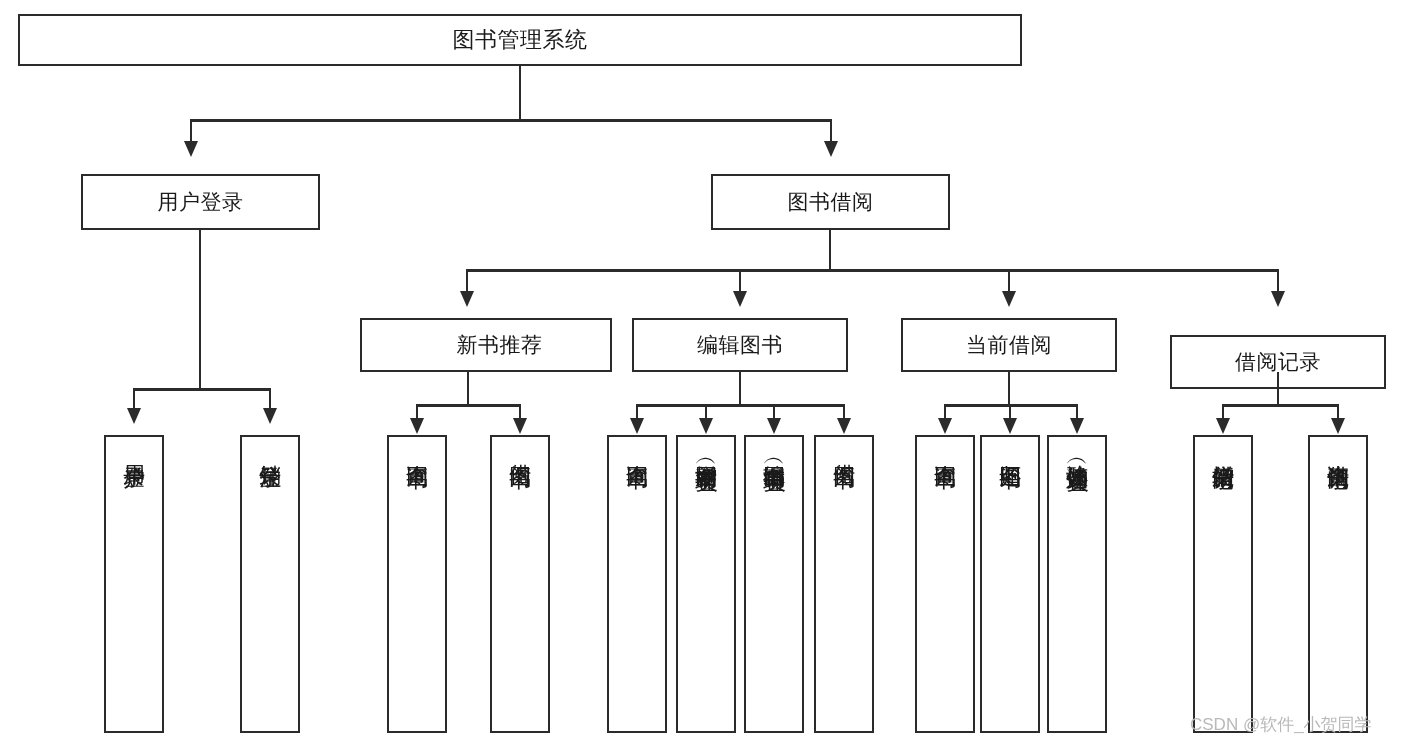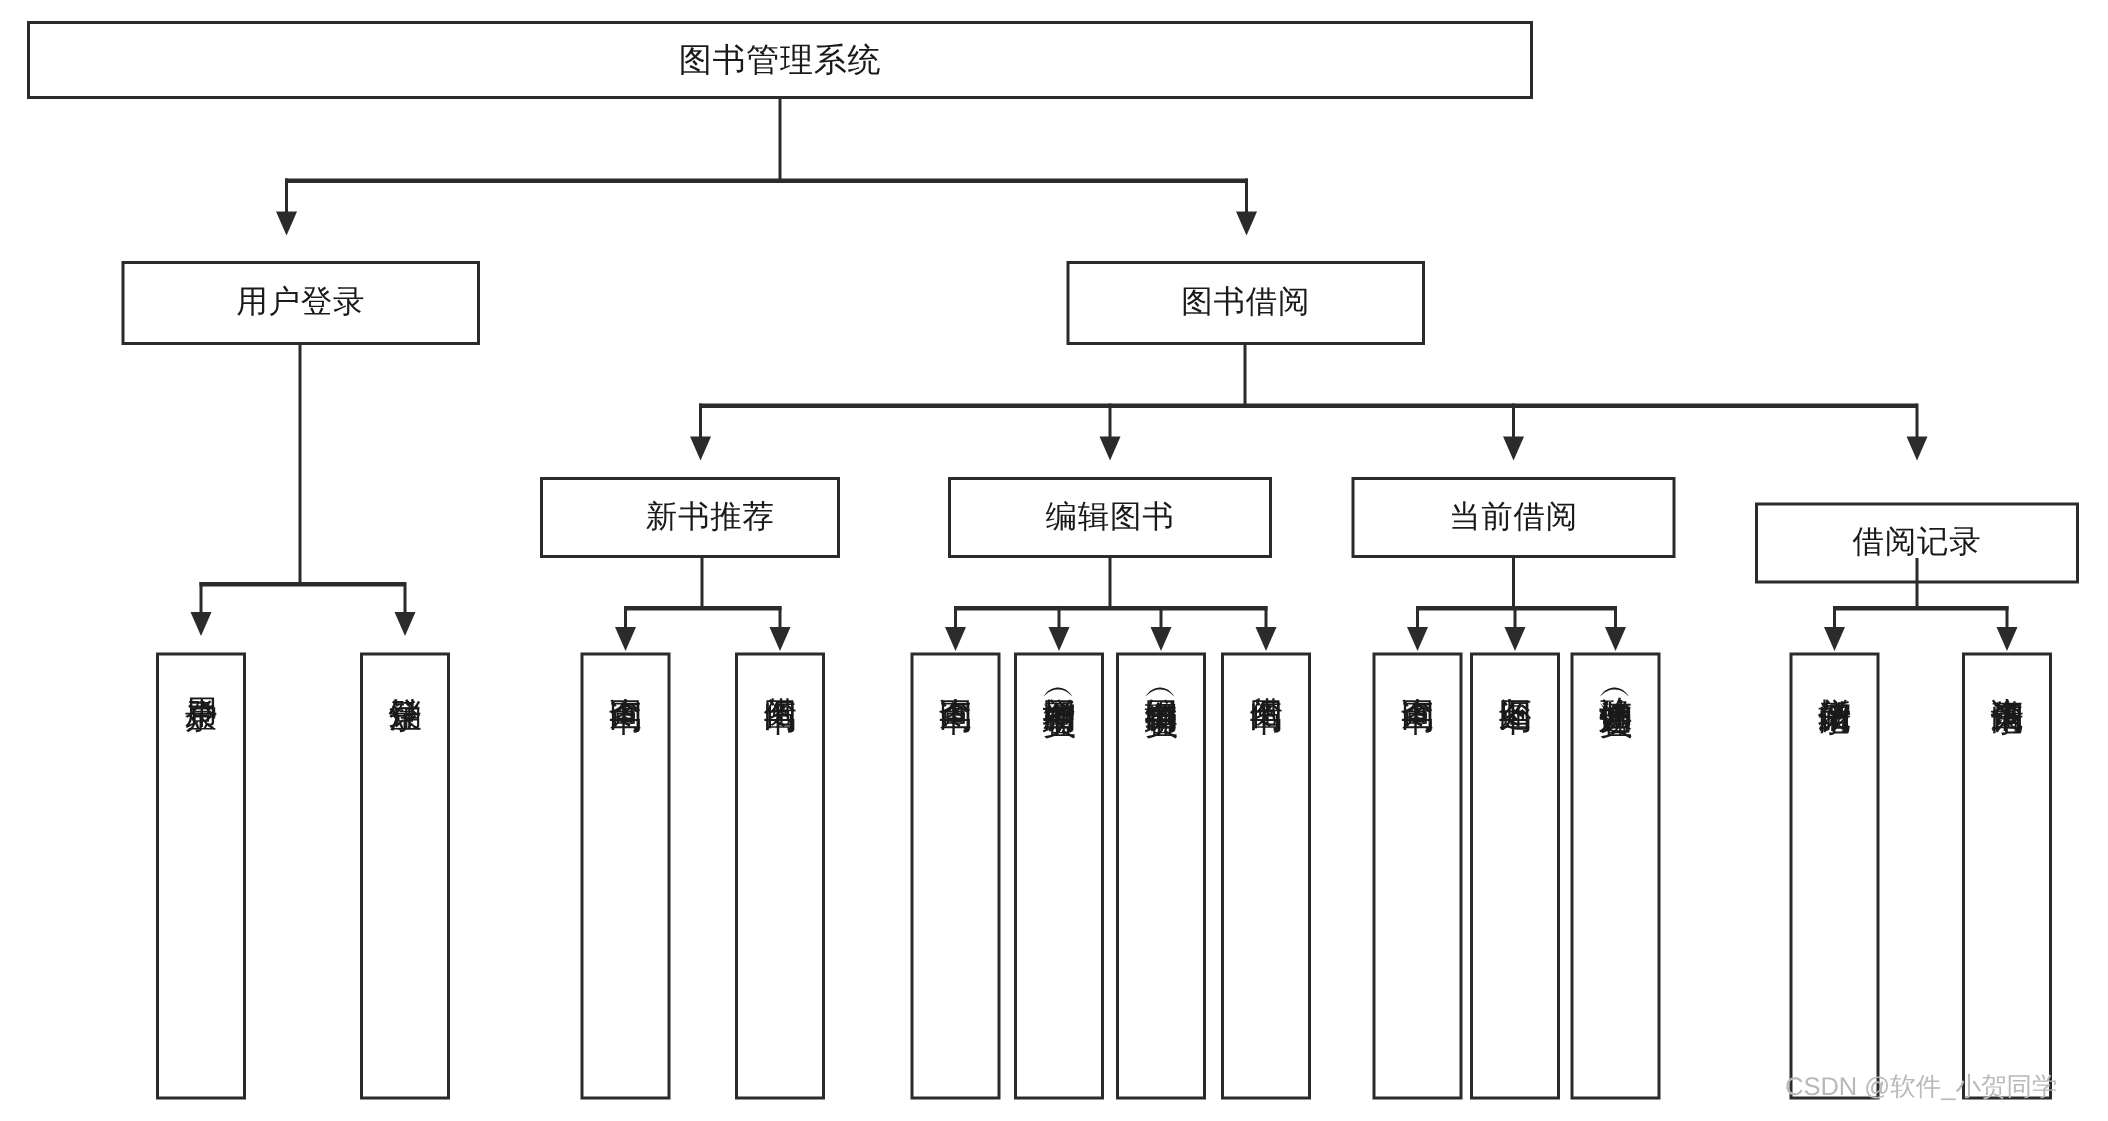--- a/index.html
+++ b/index.html
@@ -113,21 +113,21 @@
   <div class="hline" style="left:466px; top:269px; width:812px; height:3px;"></div>
   <div class="vline" style="left:466px; top:269px; width:2px; height:24px;"></div>
   <div class="arrow" style="left:460px; top:291px;"></div>
   <div class="vline" style="left:739px; top:269px; width:2px; height:24px;"></div>
   <div class="arrow" style="left:733px; top:291px;"></div>
   <div class="vline" style="left:1008px; top:269px; width:2px; height:24px;"></div>
   <div class="arrow" style="left:1002px; top:291px;"></div>
   <div class="vline" style="left:1277px; top:269px; width:2px; height:24px;"></div>
   <div class="arrow" style="left:1271px; top:291px;"></div>
 
-  <div class="node h" style="left:360px; top:318px; width:200px; height:54px;padding-left:27px;">
+  <div class="node h" style="left:360px; top:318px; width:252px; height:54px;padding-left:27px;">
     <span class="label">新书推荐</span>
   </div>
   <div class="node h" style="left:632px; top:318px; width:216px; height:54px;">
     <span class="label">编辑图书</span>
   </div>
   <div class="node h" style="left:901px; top:318px; width:216px; height:54px;">
     <span class="label">当前借阅</span>
   </div>
   <div class="node h" style="left:1170px; top:318px; width:216px; height:54px;margin-top:17px;">
     <span class="label">借阅记录</span>

